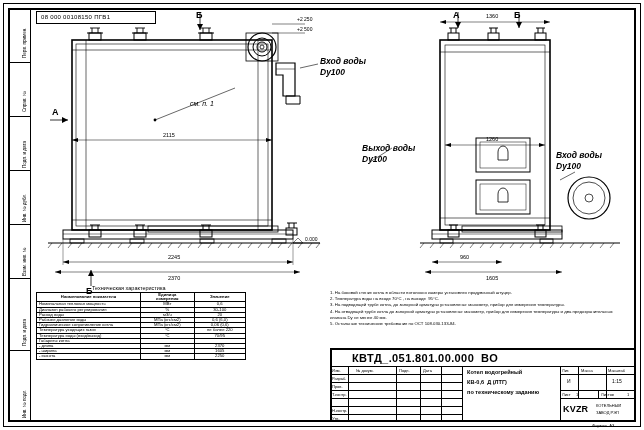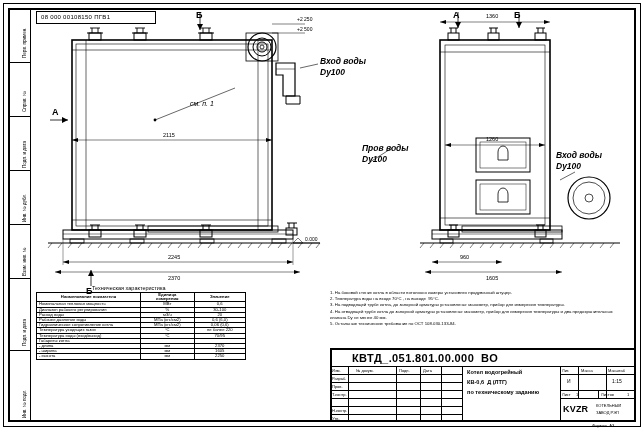--- a/index.html
+++ b/index.html
@@ -266,21 +266,21 @@
   <div class="txt" style="left:168px;top:275px;font-size:5.5px;">2370</div>
   <div class="txt" style="left:486px;top:13px;font-size:5.5px;">1360</div>
   <div class="txt" style="left:486px;top:136px;font-size:5.5px;">1260</div>
   <div class="txt" style="left:460px;top:254px;font-size:5.5px;">960</div>
   <div class="txt" style="left:486px;top:275px;font-size:5.5px;">1605</div>
 
   <div class="txt it" style="left:190px;top:100px;font-size:7px;">см. п. 1</div>
 
   <div class="txt it" style="left:320px;top:56px;font-size:8.5px;line-height:11px;font-weight:bold;">Вход воды
 Dy100</div>
-  <div class="txt it" style="left:362px;top:143px;font-size:8.5px;line-height:11px;font-weight:bold;">Пров воды
+  <div class="txt it" style="left:362px;top:143px;font-size:8.5px;line-height:11px;font-weight:bold;">Выход воды
 Dy100</div>
   <div class="txt it" style="left:556px;top:150px;font-size:8.5px;line-height:11px;font-weight:bold;">Вход воды
 Dy100</div>
 
   <div class="txt" style="left:92px;top:285px;font-size:5.5px;">Техническая характеристика</div>
   <table id="spec-table" style="position:absolute;left:36px;top:292px;width:210px;">
     <thead>
       <tr>
         <th class="tc cen" style="width:108px;">Наименование показателя</th>
         <th class="tc cen" style="width:52px;white-space:pre-line;">Единица

